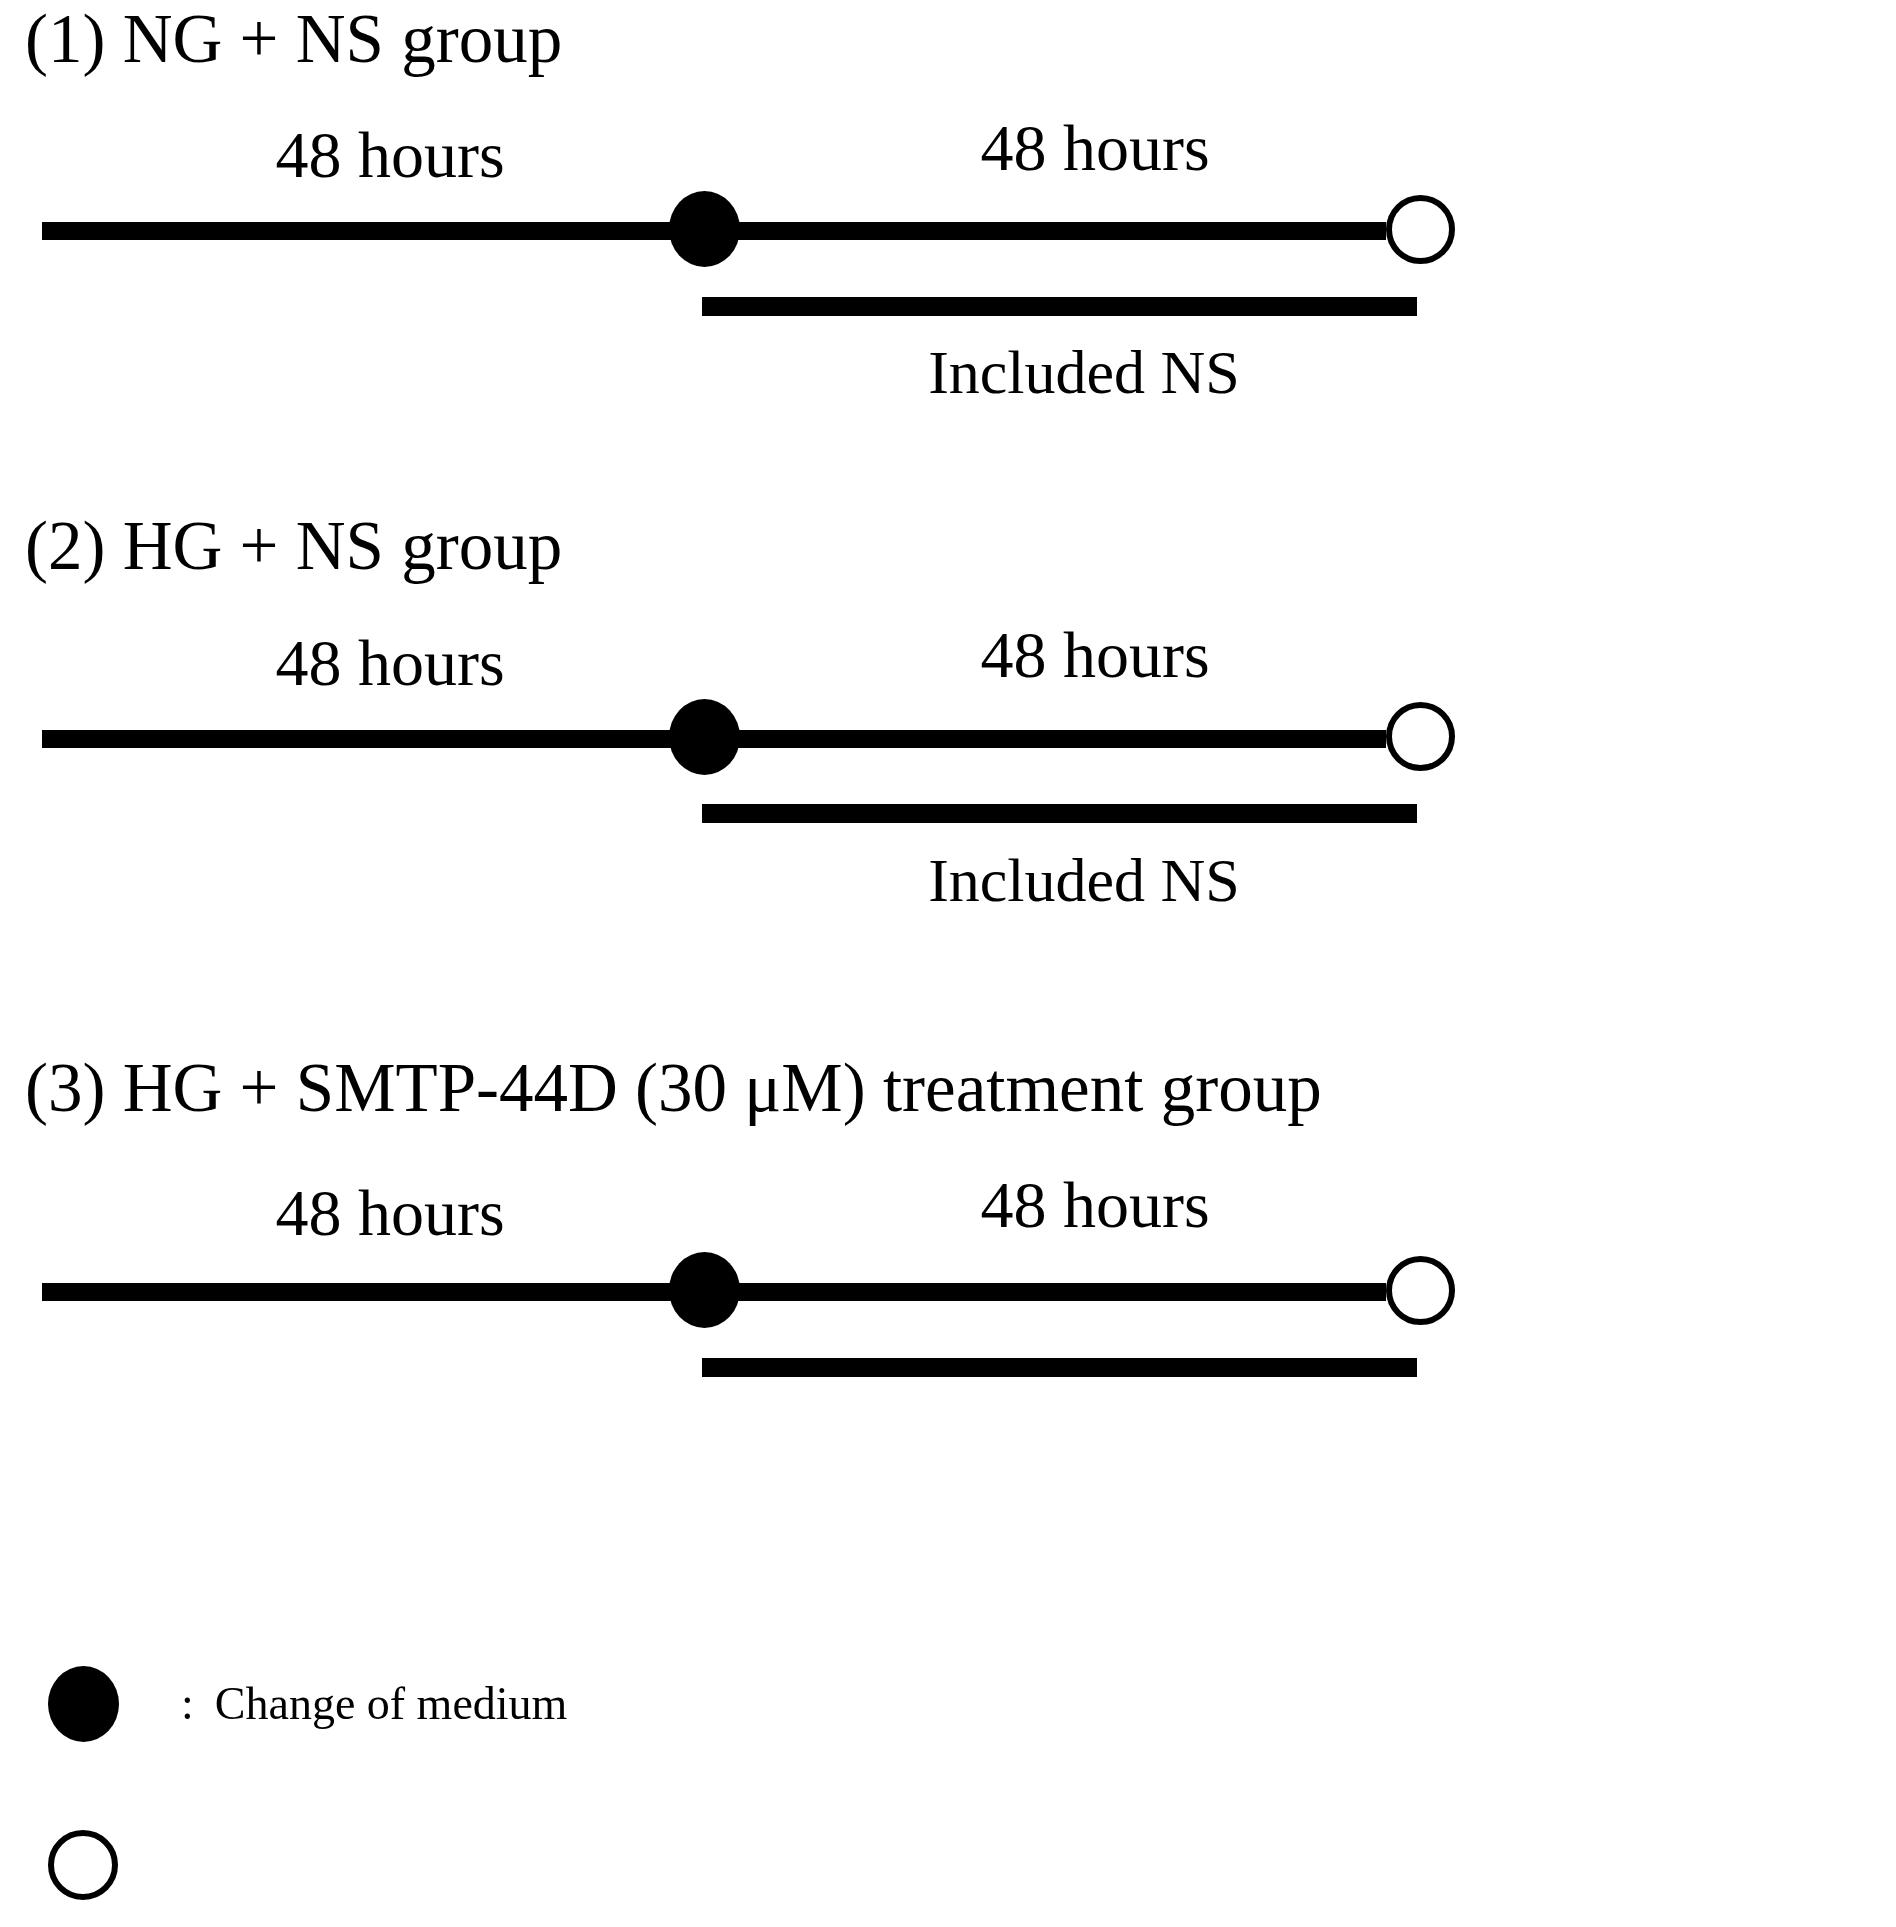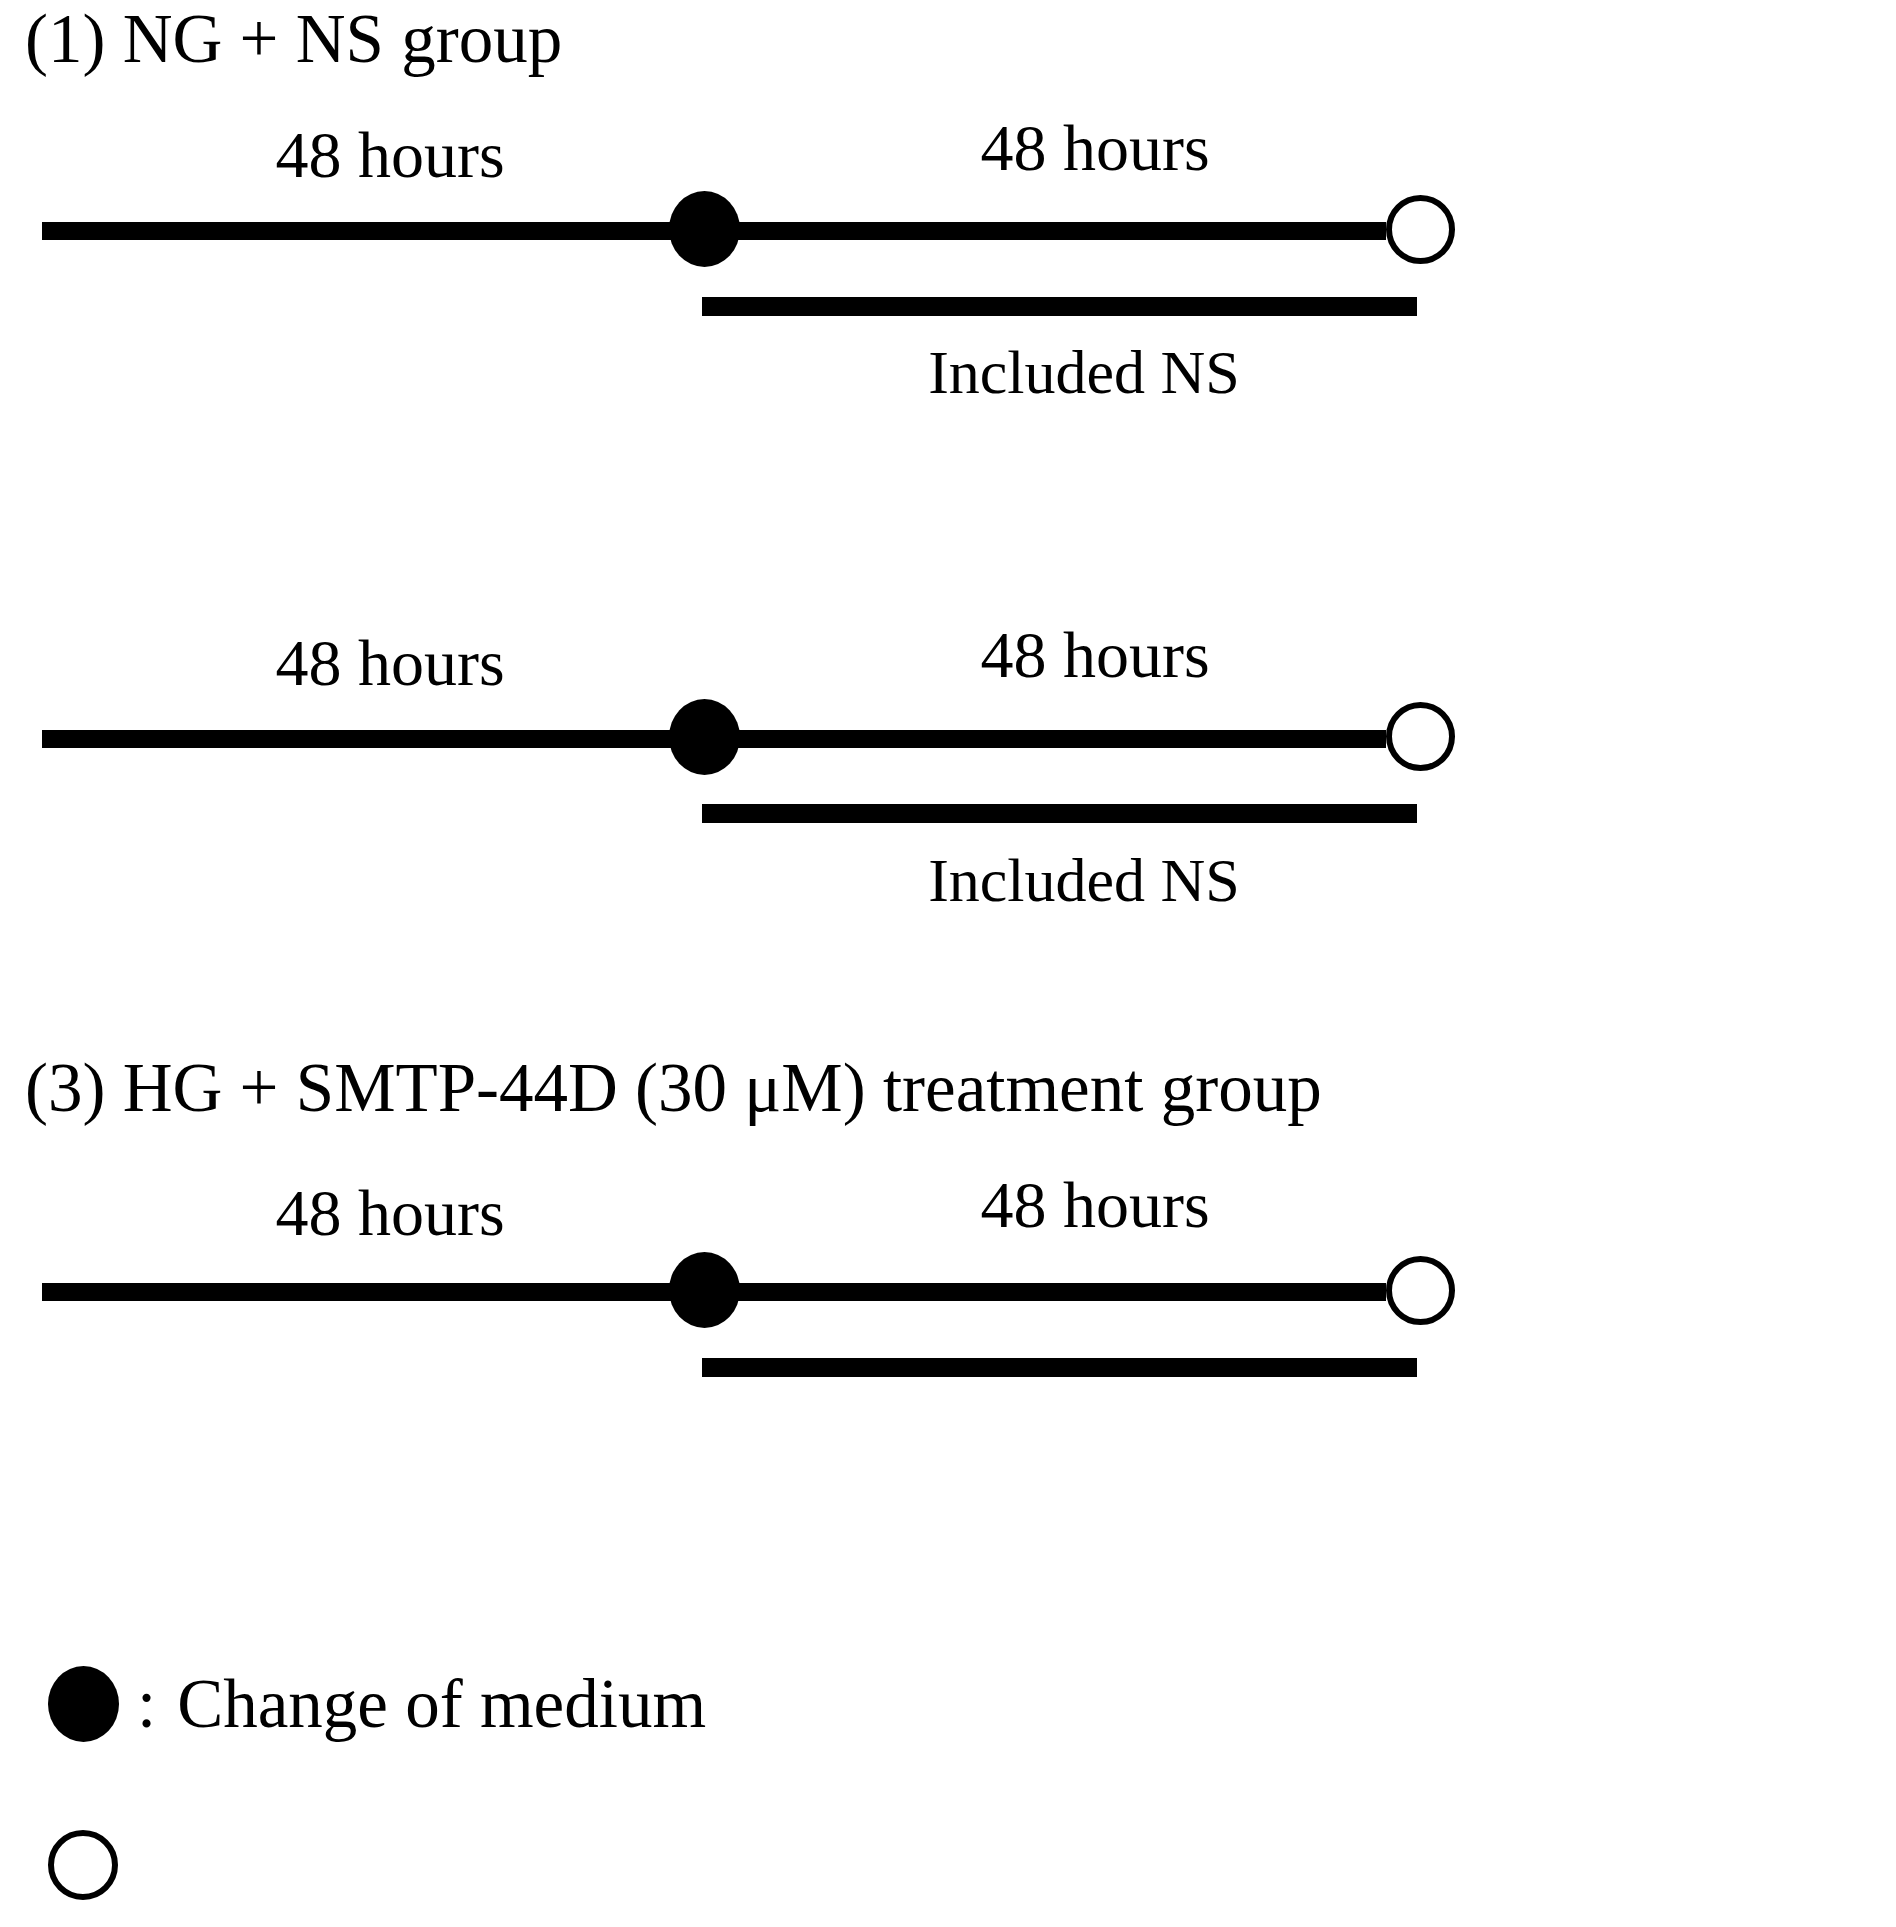--- a/index.html
+++ b/index.html
@@ -64,42 +64,44 @@
   .legend-sym-open {
     width: 58px;
     height: 58px;
     border: 6.8px solid #000000;
     border-radius: 50%;
     background: #ffffff;
   }
   .legend-text {
     height: 76px;
     line-height: 76px;
-    font-size: 69px;
+    font-size: 46px;
     white-space: nowrap;
+    margin-left: 44px;
   }
   .legend-text .colon { margin-right: 21px; }
 </style>
 </head>
 <body>
 
 <div class="canvas">
 
   <div class="abs group-title" style="left:25px; top:1.5px;">(1) NG + NS group</div>
 
   <div class="abs hours-label" style="left:239px; top:122px;">48 hours</div>
   <div class="abs hours-label" style="left:944px; top:115px;">48 hours</div>
 
   <div class="abs tl-line" style="left:42px; top:222px;"></div>
   <div class="abs tl-dot" style="left:669px; top:191px;"></div>
   <div class="abs tl-ring" style="left:1386px; top:195px;"></div>
 
   <div class="abs inc-bar" style="left:702px; top:297px;"></div>
   <div class="abs inc-label" style="left:778px; top:341px; width:612px;">Included NS</div>
 
+  <div class="abs group-title" style="left:25px; top:509px;">(2) HG + NS group</div>
 
   <div class="abs hours-label" style="left:239px; top:630px;">48 hours</div>
   <div class="abs hours-label" style="left:944px; top:622px;">48 hours</div>
 
   <div class="abs tl-line" style="left:42px; top:730px;"></div>
   <div class="abs tl-dot" style="left:669px; top:699px;"></div>
   <div class="abs tl-ring" style="left:1386px; top:702px;"></div>
 
   <div class="abs inc-bar" style="left:702px; top:804px;"></div>
   <div class="abs inc-label" style="left:778px; top:849px; width:612px;">Included NS</div>

